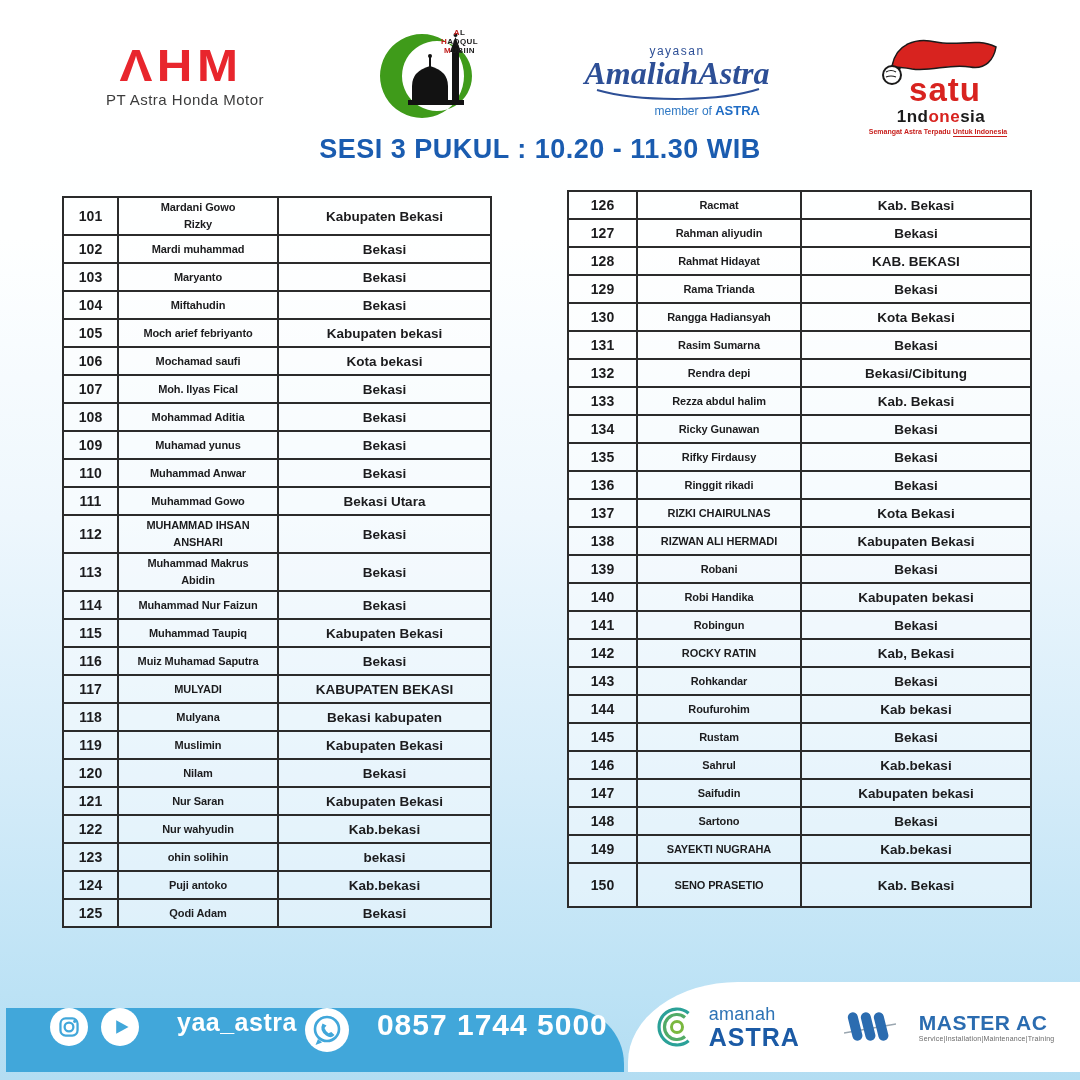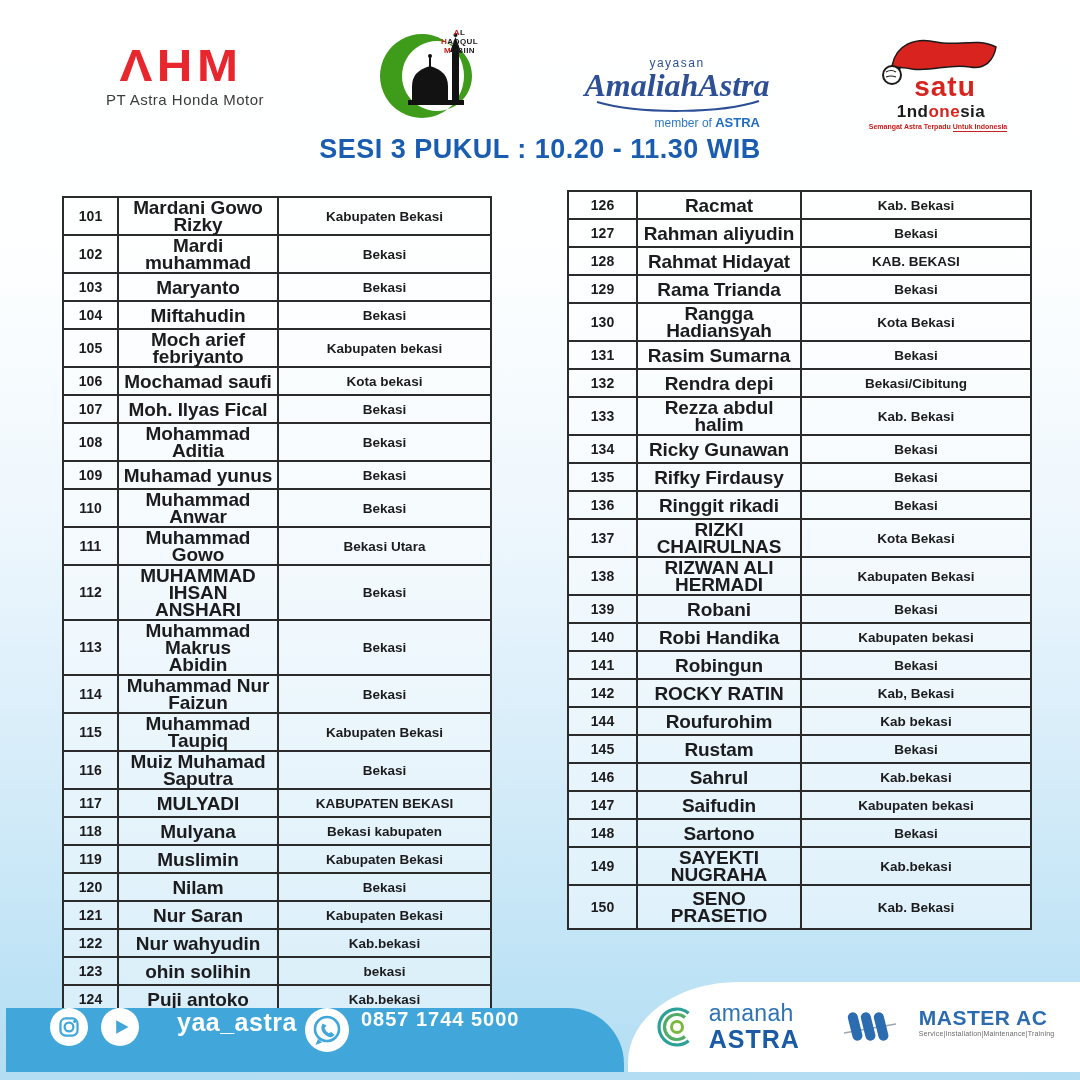--- a/index.html
+++ b/index.html
@@ -10,65 +10,65 @@
   }
   
   .logo-ahm{position:absolute;left:96px;top:44px;width:170px;text-align:center;}
   .ahm-word{color:#e8262d;font-size:44px;font-weight:800;letter-spacing:4px;transform:scaleX(1.12);transform-origin:center;line-height:44px;}
   .ahm-sub{color:#3c3c3c;font-size:15px;font-weight:500;letter-spacing:.5px;margin-top:3px;margin-left:8px;}
 
   .logo-mosque{position:absolute;left:378px;top:24px;width:112px;height:96px;}
   .mosque-text{position:absolute;left:63px;top:4px;font-size:8px;font-weight:700;letter-spacing:.4px;color:#1c1c1c;line-height:9px;text-align:center;}
   .mosque-text .red{color:#c0201e;}
 
-  .logo-amaliah{position:absolute;left:584px;top:56px;width:186px;text-align:center;color:#2d4f96;}
+  .logo-amaliah{position:absolute;left:584px;top:44px;width:186px;text-align:center;color:#2d4f96;}
   .amaliah-yayasan{font-size:12px;letter-spacing:1.5px;font-weight:500;}
   .amaliah-script{font-family:"Liberation Serif","DejaVu Serif",serif;font-style:italic;font-weight:700;font-size:32px;line-height:30px;}
   .amaliah-swoosh{display:block;margin:0 auto;}
   .amaliah-member{font-size:12px;text-align:right;padding-right:10px;color:#2f79c4;margin-top:1px;}
   .amaliah-member b{color:#1f6cc5;font-size:13px;}
 
   .logo-satu{position:absolute;left:868px;top:34px;width:140px;text-align:center;line-height:1;}
-  .satu-word{color:#d8231f;font-size:28px;font-weight:800;letter-spacing:1px;margin-top:-16px;margin-left:14px;}
+  .satu-word{color:#d8231f;font-size:33px;font-weight:800;letter-spacing:1px;margin-top:-16px;margin-left:14px;}
   .satu-ind{color:#1a1a1a;font-size:17px;font-weight:800;letter-spacing:.5px;margin-top:2px;margin-left:6px;}
   .satu-ind .red{color:#d8231f;}
   .satu-tagline{font-size:7px;font-weight:700;color:#c8201d;margin-top:3px;white-space:nowrap;}
   .satu-tagline .u{border-bottom:1.5px solid #c8201d;padding-bottom:1px;}
 
   
   .session-title{position:absolute;left:0;top:134px;width:100%;text-align:center;
     color:#1a5cb0;font-size:27px;font-weight:800;letter-spacing:.5px;}
 
   
   table{border-collapse:collapse;position:absolute;table-layout:fixed;}
   .table-left{left:62px;top:196px;width:428px;}
   .table-right{left:567px;top:190px;width:463px;}
   td{border:2px solid #2b2b2b;text-align:center;vertical-align:middle;
      font-weight:700;color:#1c1c1e;height:24px;padding:1px 4px;
      background:rgba(255,255,255,0.45);line-height:17px;}
   .col-no{font-size:14px;}
-  .col-name{font-size:19px;letter-spacing:-.1px;white-space:pre-line;border-radius:6px;}
+  .col-name{font-size:11px;letter-spacing:-.1px;white-space:pre-line;}
   .col-city{font-size:13.5px;}
   .table-right tbody tr:last-child td{height:40px;}
 
   
   .footer-bar{position:absolute;left:6px;top:1008px;width:618px;height:64px;
     background:#41a7da;border-top-right-radius:56px;display:flex;align-items:flex-start;}
   .footer-bar .sns{margin-left:44px;display:flex;gap:13px;align-items:center;}
   .footer-handle{color:#fff;font-size:25px;font-weight:700;letter-spacing:.5px;margin-left:38px;}
   .footer-wa{margin-left:8px;display:flex;align-items:center;}
-  .footer-phone{color:#fff;font-size:20px;font-weight:700;letter-spacing:1px;margin-left:12px;}
+  .footer-phone{color:#fff;font-size:30px;font-weight:700;letter-spacing:1px;margin-left:28px;}
 
   .footer-white{position:absolute;left:628px;top:982px;width:452px;height:90px;background:#ffffff;
     border-top-left-radius:110px 80px;display:flex;align-items:center;justify-content:center;gap:44px;}
   .amanah{display:flex;align-items:center;gap:9px;}
   .amanah-txt{line-height:1;text-align:left;}
-  .amanah-l1{color:#2d73b5;font-size:23px;font-weight:500;letter-spacing:.3px;}
+  .amanah-l1{color:#2d73b5;font-size:18px;font-weight:500;letter-spacing:.3px;}
   .amanah-l2{color:#1b5aa5;font-size:25px;font-weight:800;letter-spacing:1px;margin-top:2px;}
-  .masterac{display:flex;align-items:flex-start;gap:23px;}
+  .masterac{display:flex;align-items:center;gap:23px;}
   .masterac-txt{line-height:1;text-align:left;}
   .masterac-name{color:#2b6cb0;font-size:21px;font-weight:800;letter-spacing:.5px;}
   .masterac-tag{color:#6a6a6a;font-size:7px;margin-top:2px;letter-spacing:.2px;}
 </style>
 </head>
 <body>
 
 <div class="canvas">
 
   <div class="logo-ahm">
@@ -347,20 +347,25 @@
           <td class="col-no">141</td>
           <td class="col-name">Robingun</td>
           <td class="col-city">Bekasi</td>
         </tr>
         <tr>
           <td class="col-no">142</td>
           <td class="col-name">ROCKY RATIN</td>
           <td class="col-city">Kab, Bekasi</td>
         </tr>
         <tr>
+          <td class="col-no">143</td>
+          <td class="col-name">Rohkandar</td>
+          <td class="col-city">Bekasi</td>
+        </tr>
+        <tr>
           <td class="col-no">144</td>
           <td class="col-name">Roufurohim</td>
           <td class="col-city">Kab bekasi</td>
         </tr>
         <tr>
           <td class="col-no">145</td>
           <td class="col-name">Rustam</td>
           <td class="col-city">Bekasi</td>
         </tr>
         <tr>

